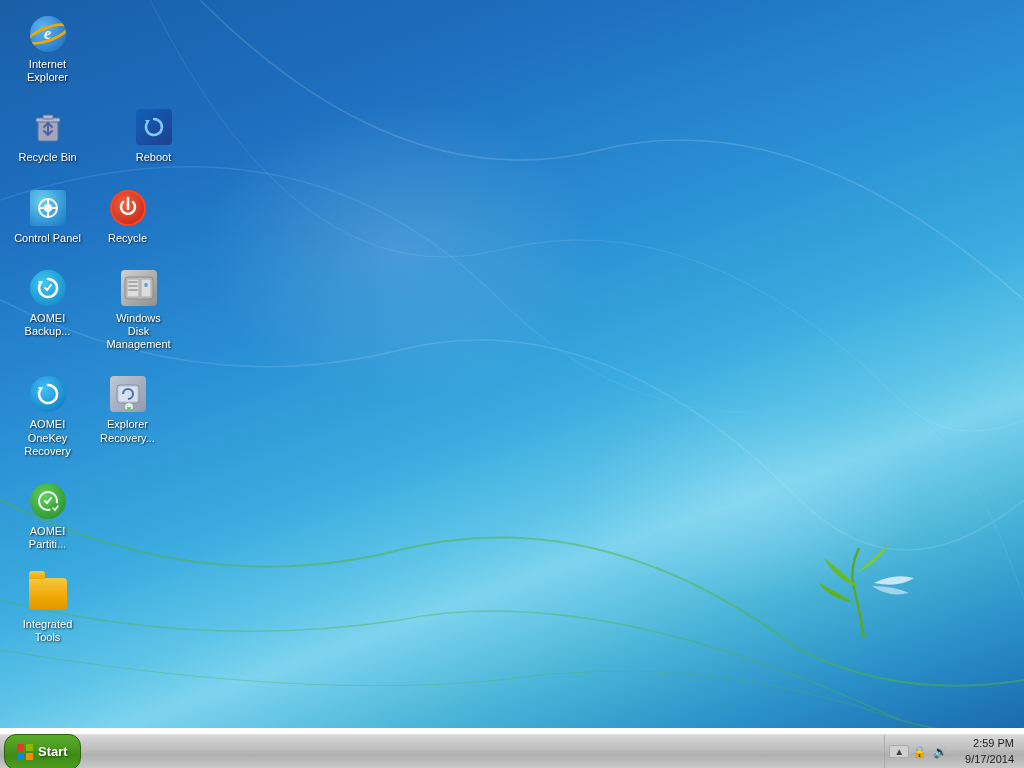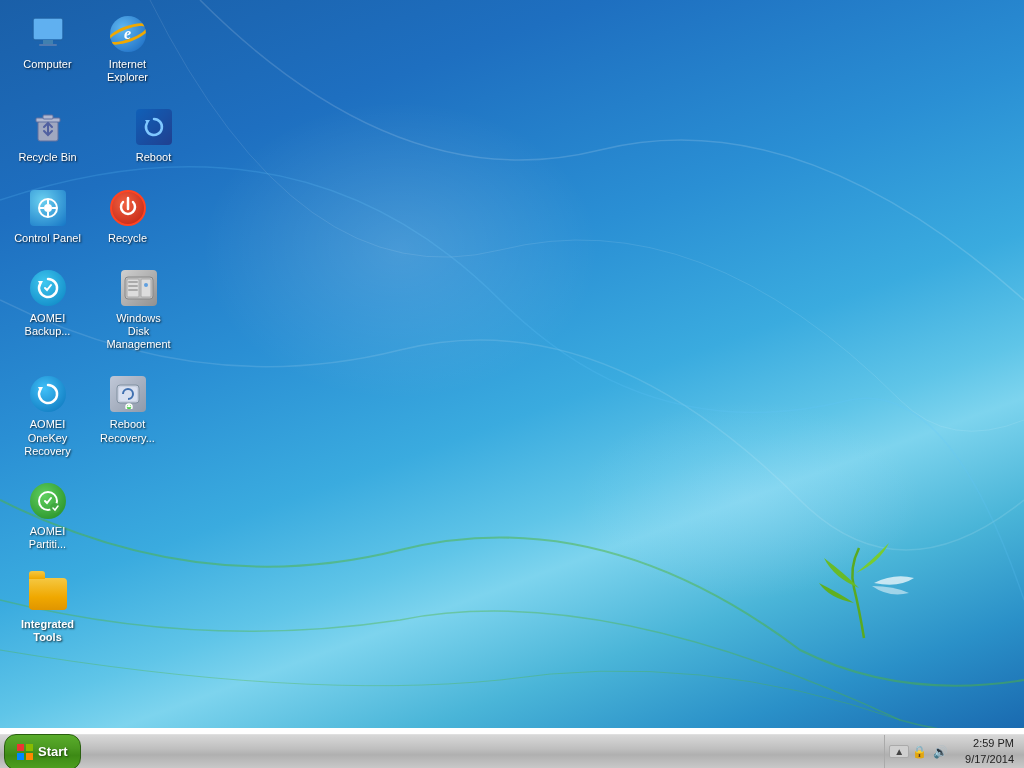--- a/index.html
+++ b/index.html
@@ -354,31 +354,20 @@
 
     <path d="M 70 55 Q 90 45 110 50 Q 95 60 70 55" fill="rgba(255,255,255,0.7)"></path>
     <path d="M 68 58 Q 85 70 105 65 Q 90 58 68 58" fill="rgba(255,255,255,0.5)"></path>
   </svg>
 
   <div class="desktop-icons">
 
     <div class="icon-row">
       <div class="desktop-icon">
         <div class="icon-img">
-          <svg width="38" height="36" viewBox="0 0 38 36">
-            <rect x="4" y="2" width="30" height="22" rx="2" fill="#4090d8" stroke="#2060a0" stroke-width="1"></rect>
-            <rect x="5" y="3" width="28" height="20" rx="1" fill="#60b0f0"></rect>
-            <rect x="14" y="24" width="10" height="4" fill="#4080b0"></rect>
-            <rect x="10" y="28" width="18" height="2" rx="1" fill="#507ab0"></rect>
-          </svg>
-        </div>
-        <span class="icon-label">Computer</span>
-      </div>
-      <div class="desktop-icon">
-        <div class="icon-img">
           <div class="ie-circle">
             <span style="z-index:2;font-size:16px;font-style:italic;font-family:serif;">e</span>
             <div class="ie-ring"></div>
           </div>
         </div>
         <span class="icon-label">Internet Explorer</span>
       </div>
     </div>
 
     <div class="icon-row" style="margin-top:10px;gap:31px;">
@@ -490,41 +479,41 @@
             <svg width="30" height="30" viewBox="0 0 30 30">
 
               <rect x="4" y="6" width="22" height="18" rx="3" fill="#c8d0e0" stroke="#8090a0" stroke-width="1"></rect>
               <rect x="6" y="8" width="18" height="14" rx="2" fill="#d8e0f0"></rect>
               <path d="M10 15 A5 5 0 1 1 15 20" stroke="#4070b0" stroke-width="2" fill="none"></path>
               <circle cx="16" cy="28" r="3" fill="#50d050" stroke="white" stroke-width="1.5"></circle>
               <path d="M14.5 28 L16 26.5 L17.5 28" stroke="white" stroke-width="1.5" fill="none"></path>
             </svg>
           </div>
         </div>
-        <span class="icon-label">Reboot Recovery...</span>
+        <span class="icon-label">Explorer Recovery...</span>
       </div>
     </div>
 
     <div class="icon-row" style="margin-top:10px;">
       <div class="desktop-icon">
         <div class="icon-img">
           <div class="partition-icon">
             <svg width="26" height="26" viewBox="0 0 26 26">
               <circle cx="13" cy="13" r="9" fill="none" stroke="white" stroke-width="2"></circle>
               <path d="M10 13 L12 15 L16 10" stroke="white" stroke-width="2" fill="none" stroke-linecap="round"></path>
               <circle cx="20" cy="20" r="5" fill="#40a840"></circle>
               <path d="M18 20 L20 22 L23 18" stroke="white" stroke-width="1.5" fill="none" stroke-linecap="round"></path>
             </svg>
           </div>
         </div>
         <span class="icon-label">AOMEI Partiti...</span>
       </div>
     </div>
 
-    <div class="icon-row" style="margin-top:10px;font-weight:bold;">
+    <div class="icon-row" style="margin-top:10px;">
       <div class="desktop-icon">
         <div class="icon-img">
           <div class="folder-icon-shape"></div>
         </div>
         <span class="icon-label">Integrated Tools</span>
       </div>
     </div>
 
   </div>
 </div>

